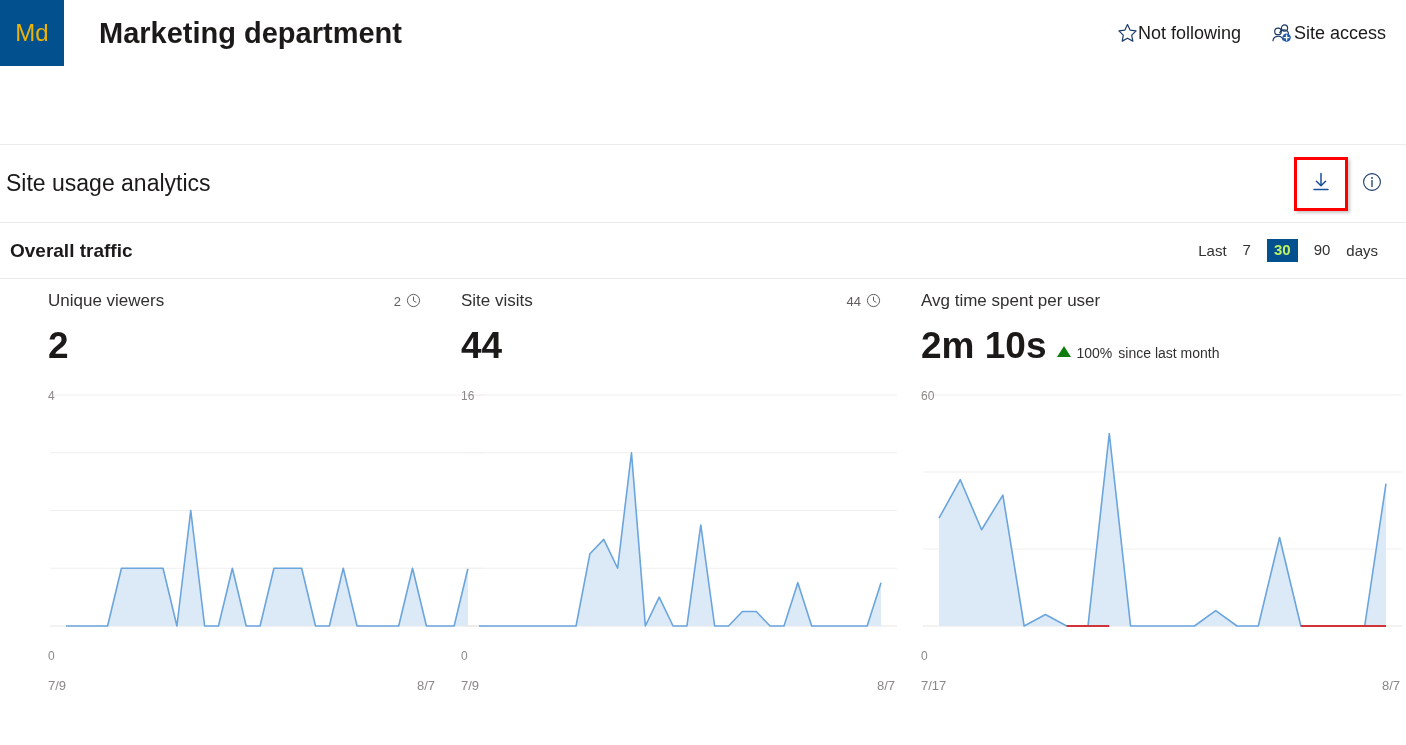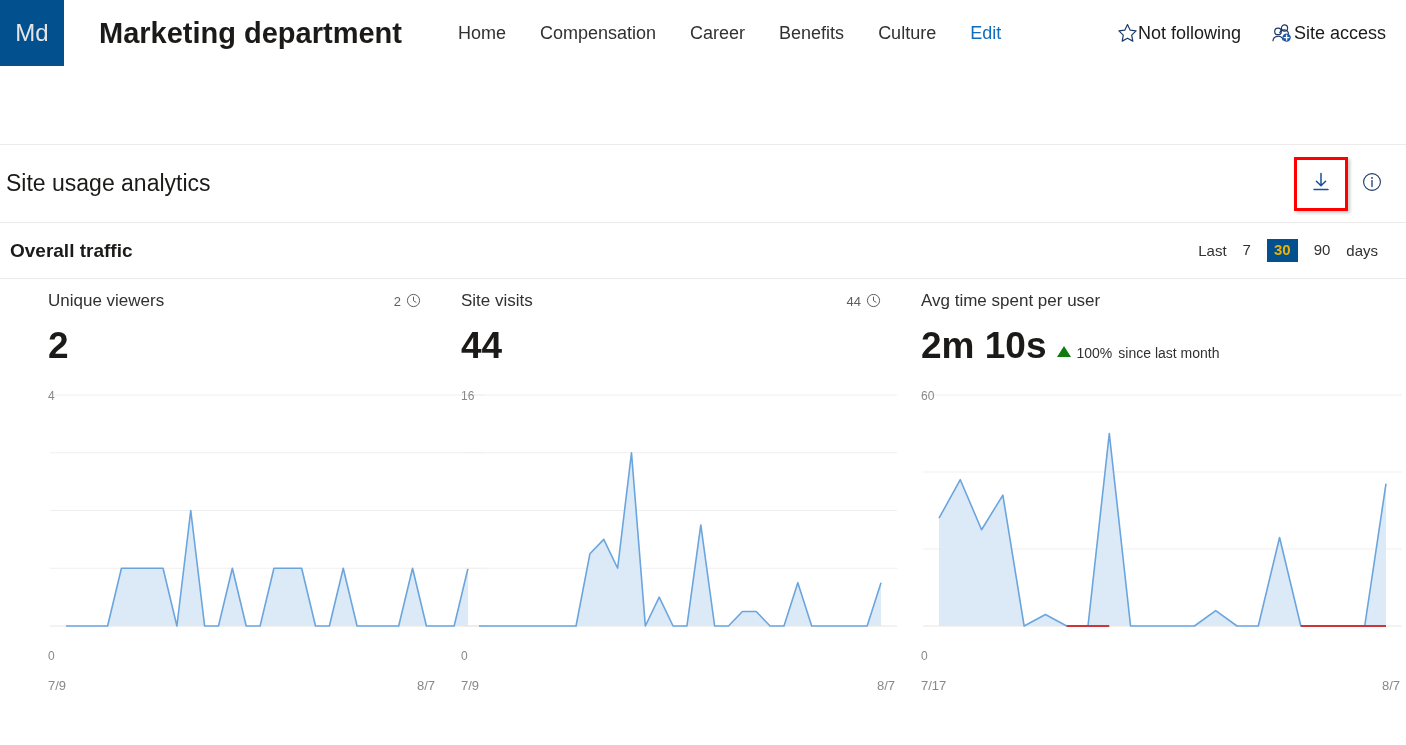--- a/index.html
+++ b/index.html
@@ -22,21 +22,21 @@
   .header-row {
     display: flex;
     align-items: center;
     width: 100%;
     height: 66px;
     padding-top: 0;
   }
   .site-logo {
     width: 64px; height: 66px;
     background: #03508f;
-    color: #e5e5e5;
+    color: #eab308;
     display: flex;
     align-items: center;
     justify-content: center;
     font-size: 24px;
     font-weight: 400;
     letter-spacing: 0.2px;
     flex: 0 0 auto;
   }
   .site-title {
     font-size: 29px;
@@ -138,21 +138,21 @@
   }
   .range-label { color: #323130; }
   .range-opt {
     padding: 3px 7px;
     cursor: pointer;
     line-height: 1.1;
     color: #323130;
   }
   .range-opt.selected {
     background: #03508f;
-    color: #eab308;
+    color: #bef264;
     font-weight: bold;
   }
 
   
   .cards {
     display: flex;
     height: 466px;
     padding-top: 12px;
   }
   .card {
@@ -245,28 +245,20 @@
 
 <div class="site-header">
   <div class="header-row">
 
     <div class="site-logo">
       <span>Md</span>
     </div>
 
     <div class="site-title">Marketing department</div>
 
-    <nav class="top-nav">
-      <span class="nav-link">Home</span>
-      <span class="nav-link">Compensation</span>
-      <span class="nav-link">Career</span>
-      <span class="nav-link">Benefits</span>
-      <span class="nav-link">Culture</span>
-      <span class="nav-link edit">Edit</span>
-    </nav>
 
     <div class="header-right">
       <div class="header-action">
         <span>
           <svg width="21" height="21" viewBox="0 0 21 21">
             <path d="M10.5 1.6l2.6 5.5 6 .8-4.4 4.2 1.1 6-5.3-2.9-5.3 2.9 1.1-6L1.9 7.9l6-.8z" fill="none" stroke="#1b3a66" stroke-width="1.2" stroke-linejoin="round"></path>
           </svg>
         </span>
         <span>Not following</span>
       </div>

